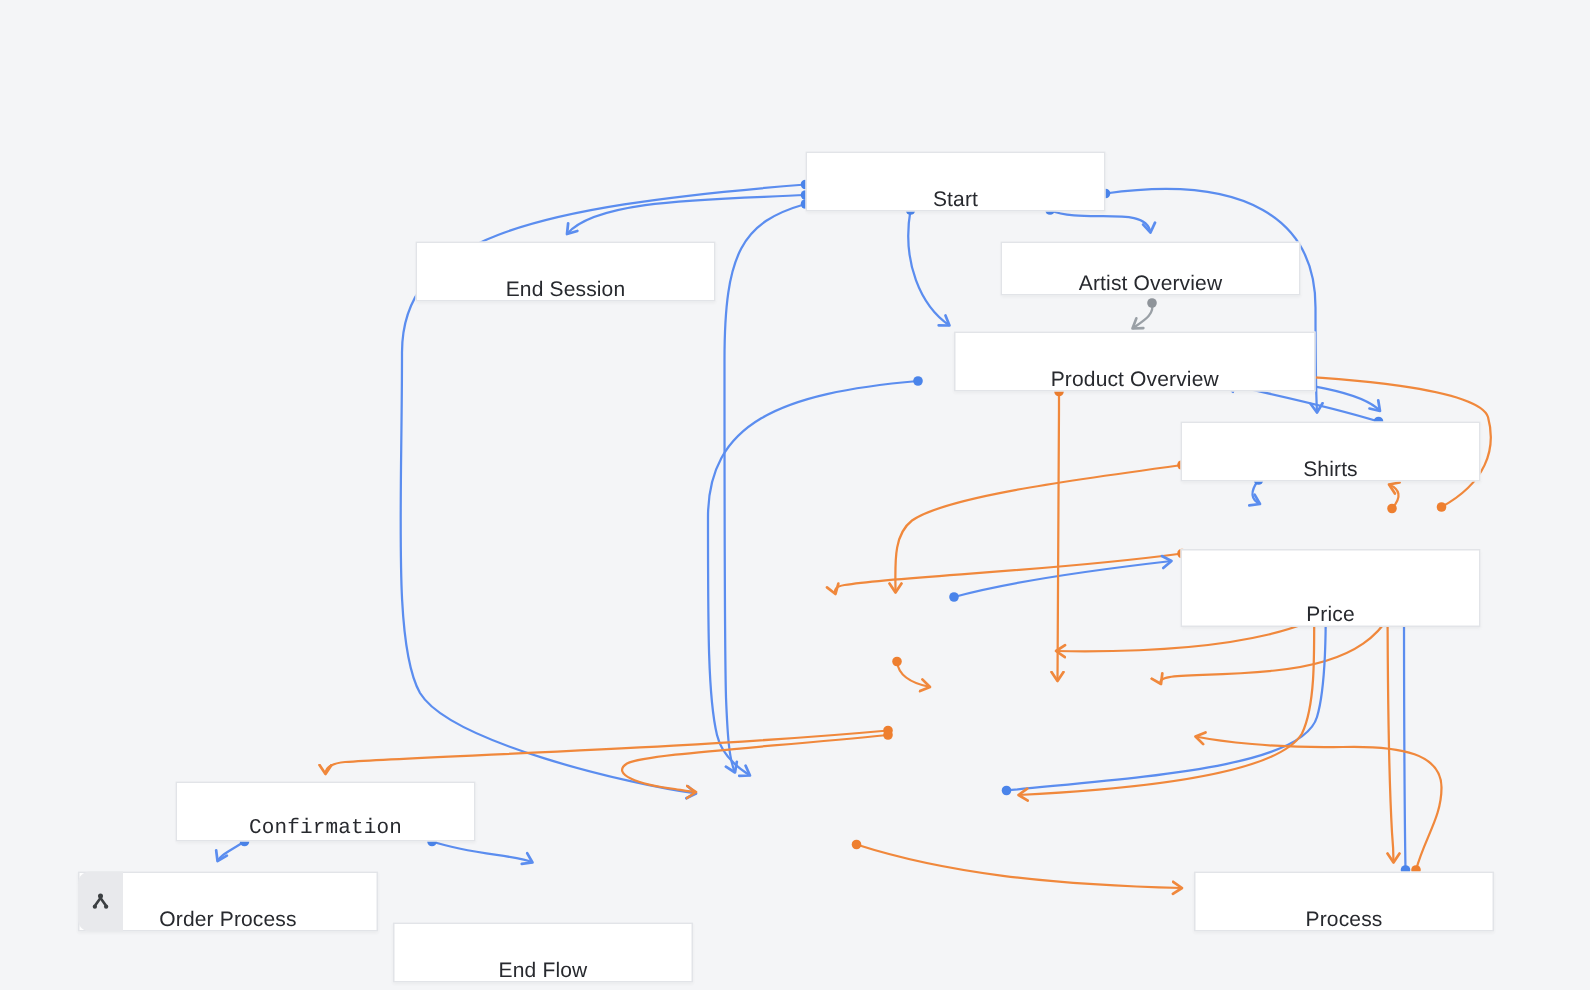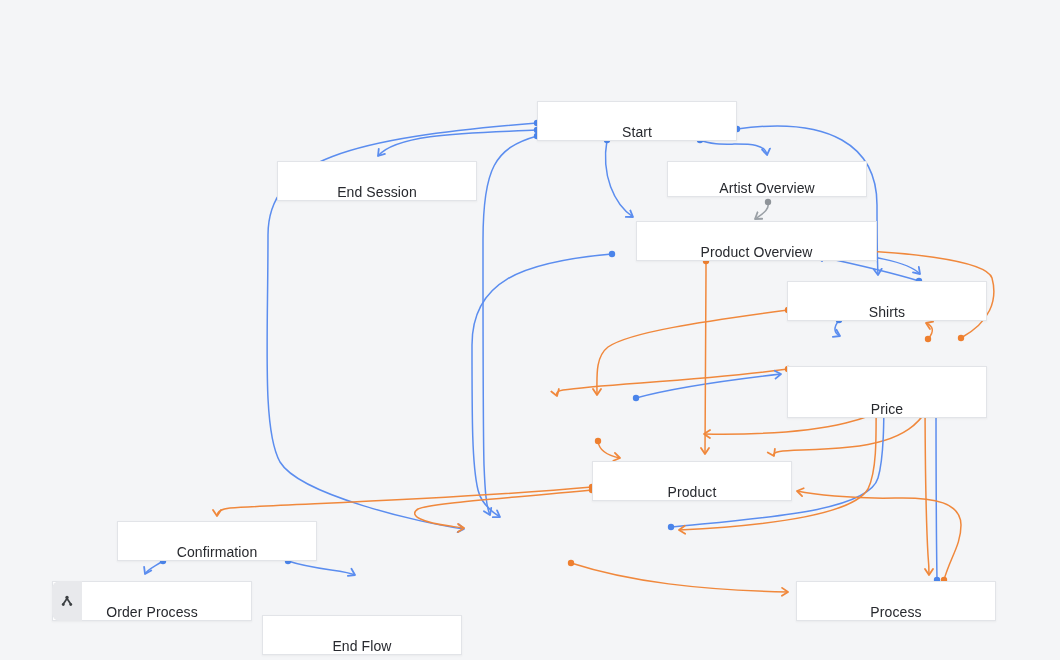--- a/index.html
+++ b/index.html
@@ -131,25 +131,22 @@
 
   <div class="node" style="left: 787px; top: 281px; width: 200px; height: 40px;">
     <span class="node-label">Shirts</span>
   </div>
 
   <div class="node" style="left: 787px; top: 322px; width: 200px; height: 52px; margin-top: 44px;">
     <span class="node-label">Price</span>
   </div>
 
 
-  <div class="node" style="left: 592px; top: 461px; width: 200px; height: 40px;">
-    <span class="node-label">Product</span>
-  </div>
 
-  <div class="node" style="left: 117px; top: 521px; width: 200px; height: 40px;">
+  <div class="node" style="left: 117px; top: 521px; width: 200px; height: 40px; font-family: Liberation Mono, monospace;">
     <span class="node-label">Confirmation</span>
   </div>
 
 
   <div class="node" style="left: 52px; top: 581px; width: 200px; height: 40px;">
     <span class="node-icon">
       <svg width="16" height="16" viewBox="0 0 20 20">
         <g stroke="var(--icon_color)" stroke-width="2.2" fill="var(--icon_color)" stroke-linecap="round">
           <circle cx="10" cy="5.5" r="2.1" stroke="none"></circle>
           <line x1="10" y1="7" x2="5.8" y2="13"></line>

